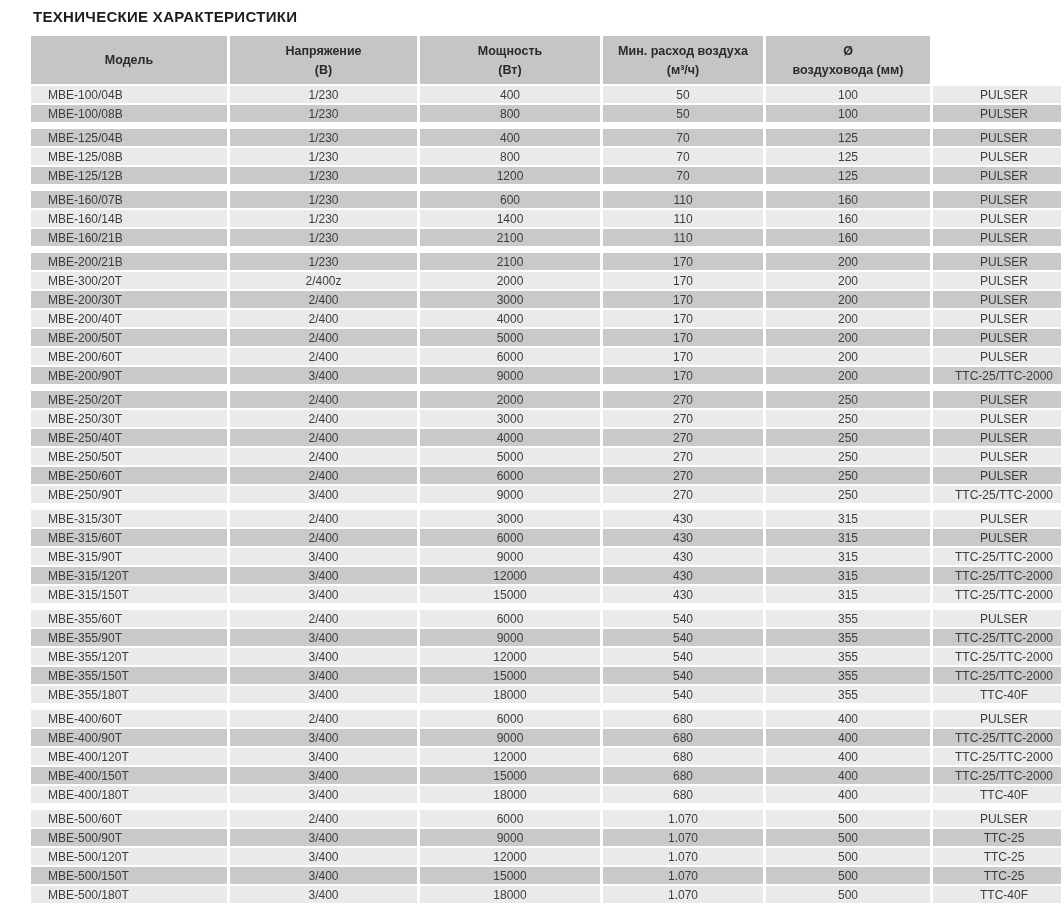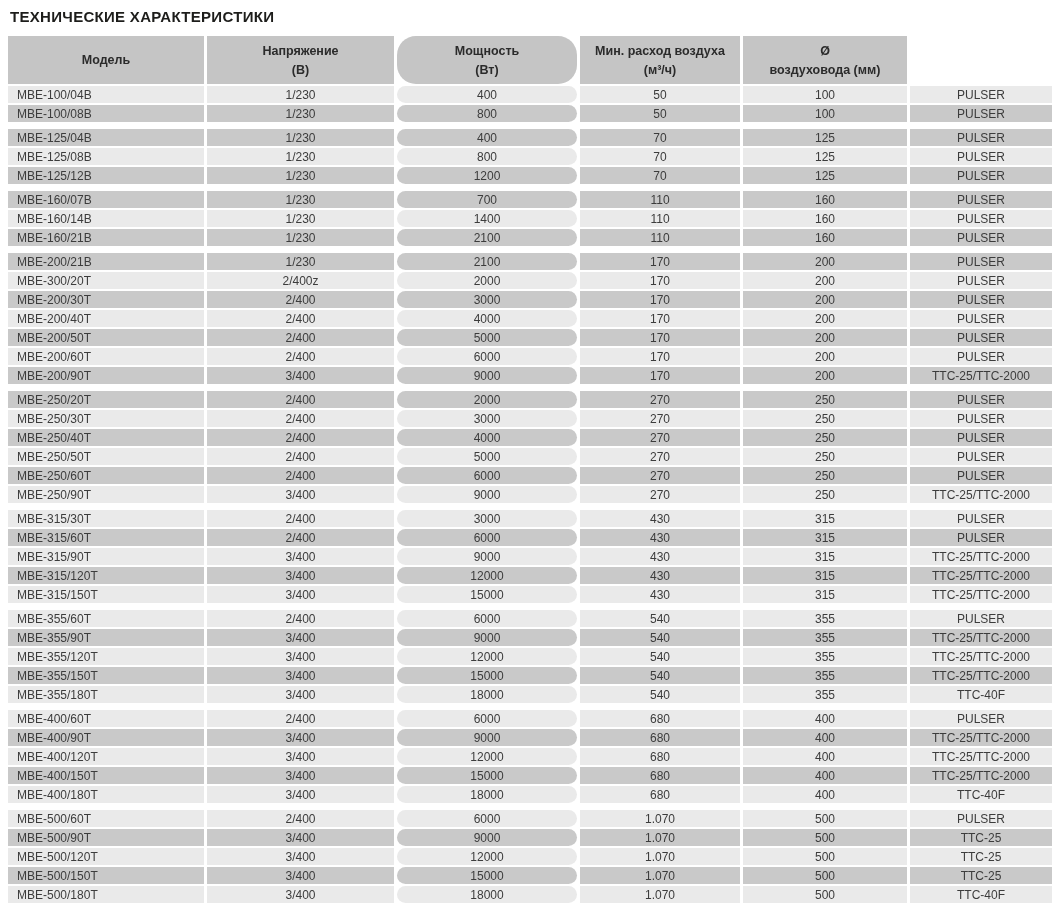--- a/index.html
+++ b/index.html
@@ -3,61 +3,61 @@
 <meta charset="utf-8">
 <style>
   * { box-sizing: border-box; }
   html, body {
     margin: 0; padding: 0;
     width: 1061px; height: 923px;
     background: #ffffff;
     font-family: "Liberation Sans", sans-serif;
     overflow: hidden;
   }
-  .page { width: 898px; height: 923px; }
+  .page { width: 898px; height: 923px; margin-left: 23px; }
   .title {
     font-size: 15px;
     font-weight: bold;
     color: #1d1d1b;
     letter-spacing: 0.3px;
     margin: 0;
     padding: 8px 0 11px 10px;
   }
   .table { margin-left: 8px; width: 1044px; }
   .row { display: flex; gap: 3px; margin-bottom: 2px; }
   .cell {
     display: flex;
     align-items: center;
     justify-content: center;
     height: 17px;
     font-size: 12px;
     color: #3c3c3c;
     overflow: hidden;
     white-space: nowrap;
   }
-  .cell.left { justify-content: flex-start; padding-left: 9px; }
+  .cell.left { justify-content: flex-start; padding-left: 17px; }
   .row.light .cell { background: #eaeaea; }
   .row.dark  .cell { background: #c9c9c9; }
   .row.header { margin-bottom: 2px; }
   .row.header .cell {
     background: #c5c5c5;
     height: 48px;
     flex-direction: column;
     justify-content: center;
     row-gap: 5px;
     font-weight: bold;
     font-size: 12.5px;
     line-height: 14px;
     color: #2b2b2b;
   }
   .group { margin-bottom: 7px; }
   .group:last-child { margin-bottom: 0; }
   .col-0 { width: 196px; }
   .col-1 { width: 187px; }
-  .col-2 { width: 180px; border-radius: 19px; }
+  .col-2 { width: 180px; }
   .col-3 { width: 160px; }
   .col-4 { width: 164px; }
   .col-5 { width: 142px; }
 </style>
 </head>
 <body>
 
 <div class="page">
   <h1 class="title">ТЕХНИЧЕСКИЕ ХАРАКТЕРИСТИКИ</h1>
 
@@ -125,21 +125,21 @@
             <div class="cell col-2">1200</div>
             <div class="cell col-3">70</div>
             <div class="cell col-4">125</div>
             <div class="cell col-5">PULSER</div>
           </div>
         </div>
         <div class="group">
           <div class="row dark">
             <div class="cell col-0 left">MBE-160/07B</div>
             <div class="cell col-1">1/230</div>
-            <div class="cell col-2">700</div>
+            <div class="cell col-2">600</div>
             <div class="cell col-3">110</div>
             <div class="cell col-4">160</div>
             <div class="cell col-5">PULSER</div>
           </div>
           <div class="row light">
             <div class="cell col-0 left">MBE-160/14B</div>
             <div class="cell col-1">1/230</div>
             <div class="cell col-2">1400</div>
             <div class="cell col-3">110</div>
             <div class="cell col-4">160</div>

